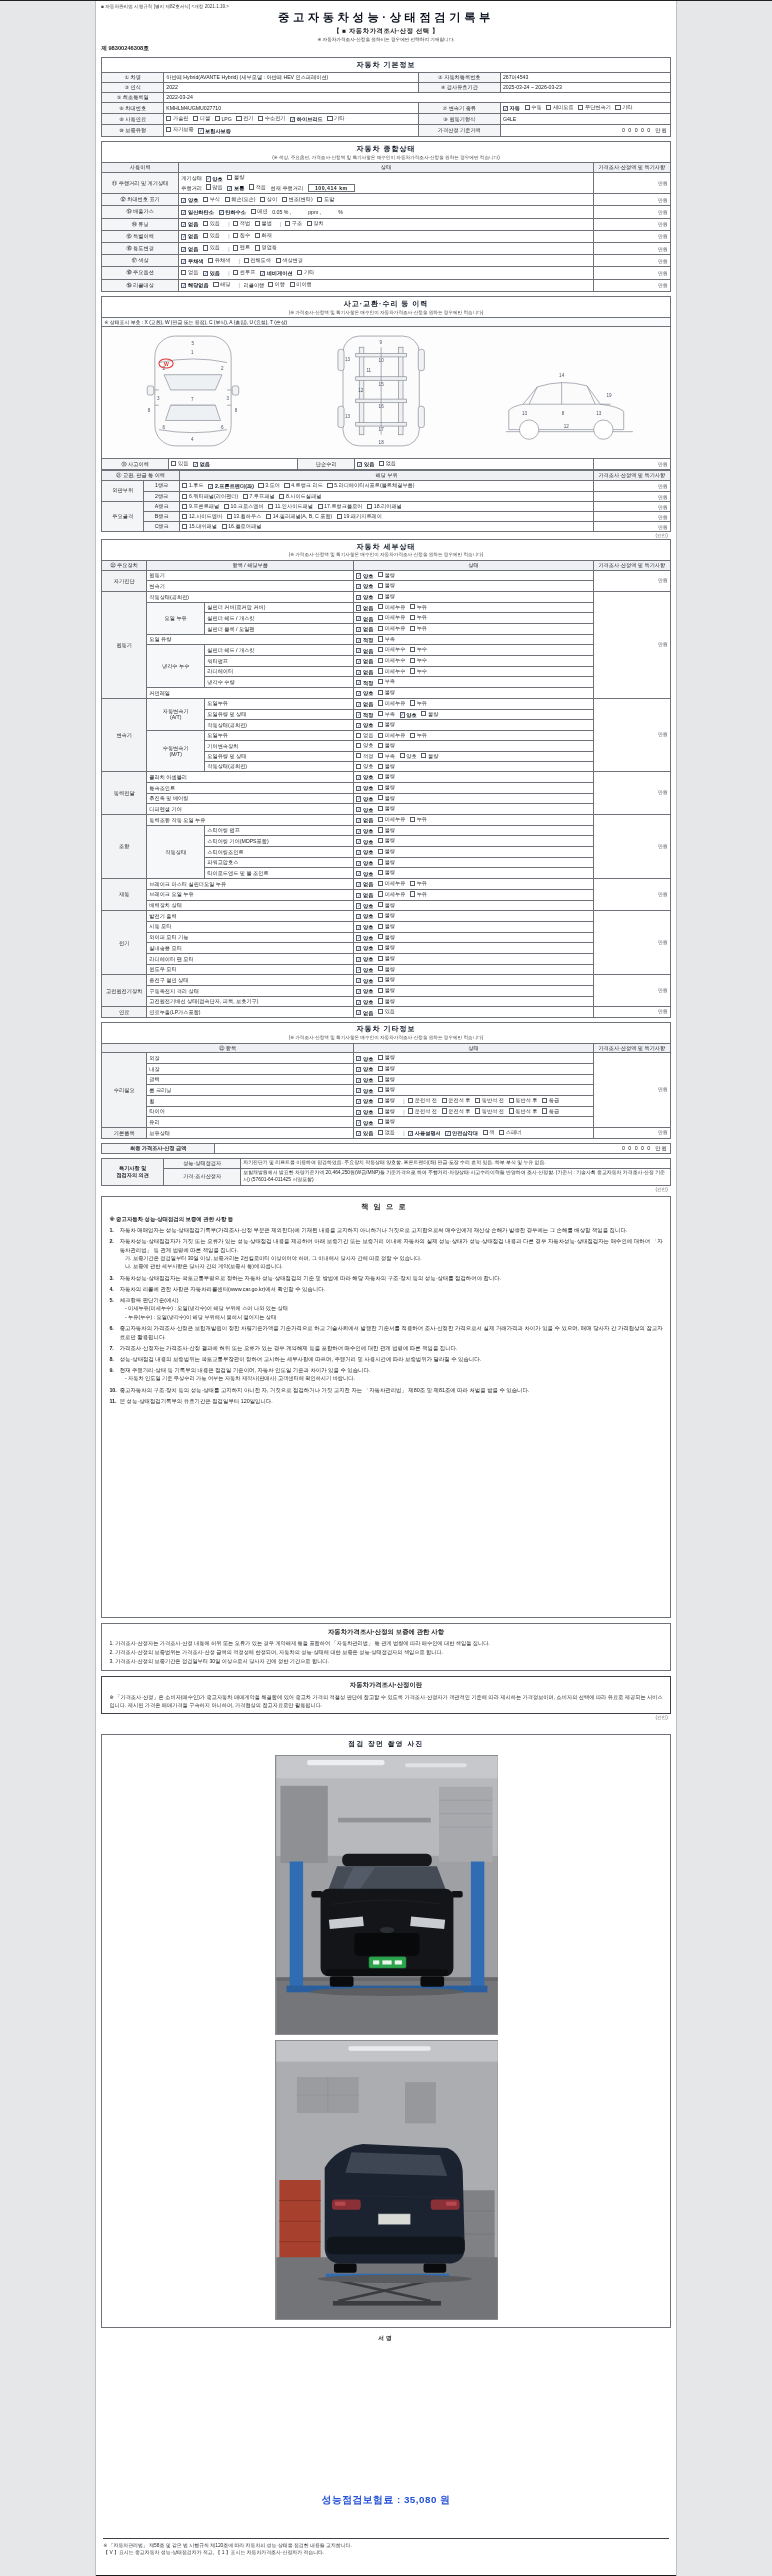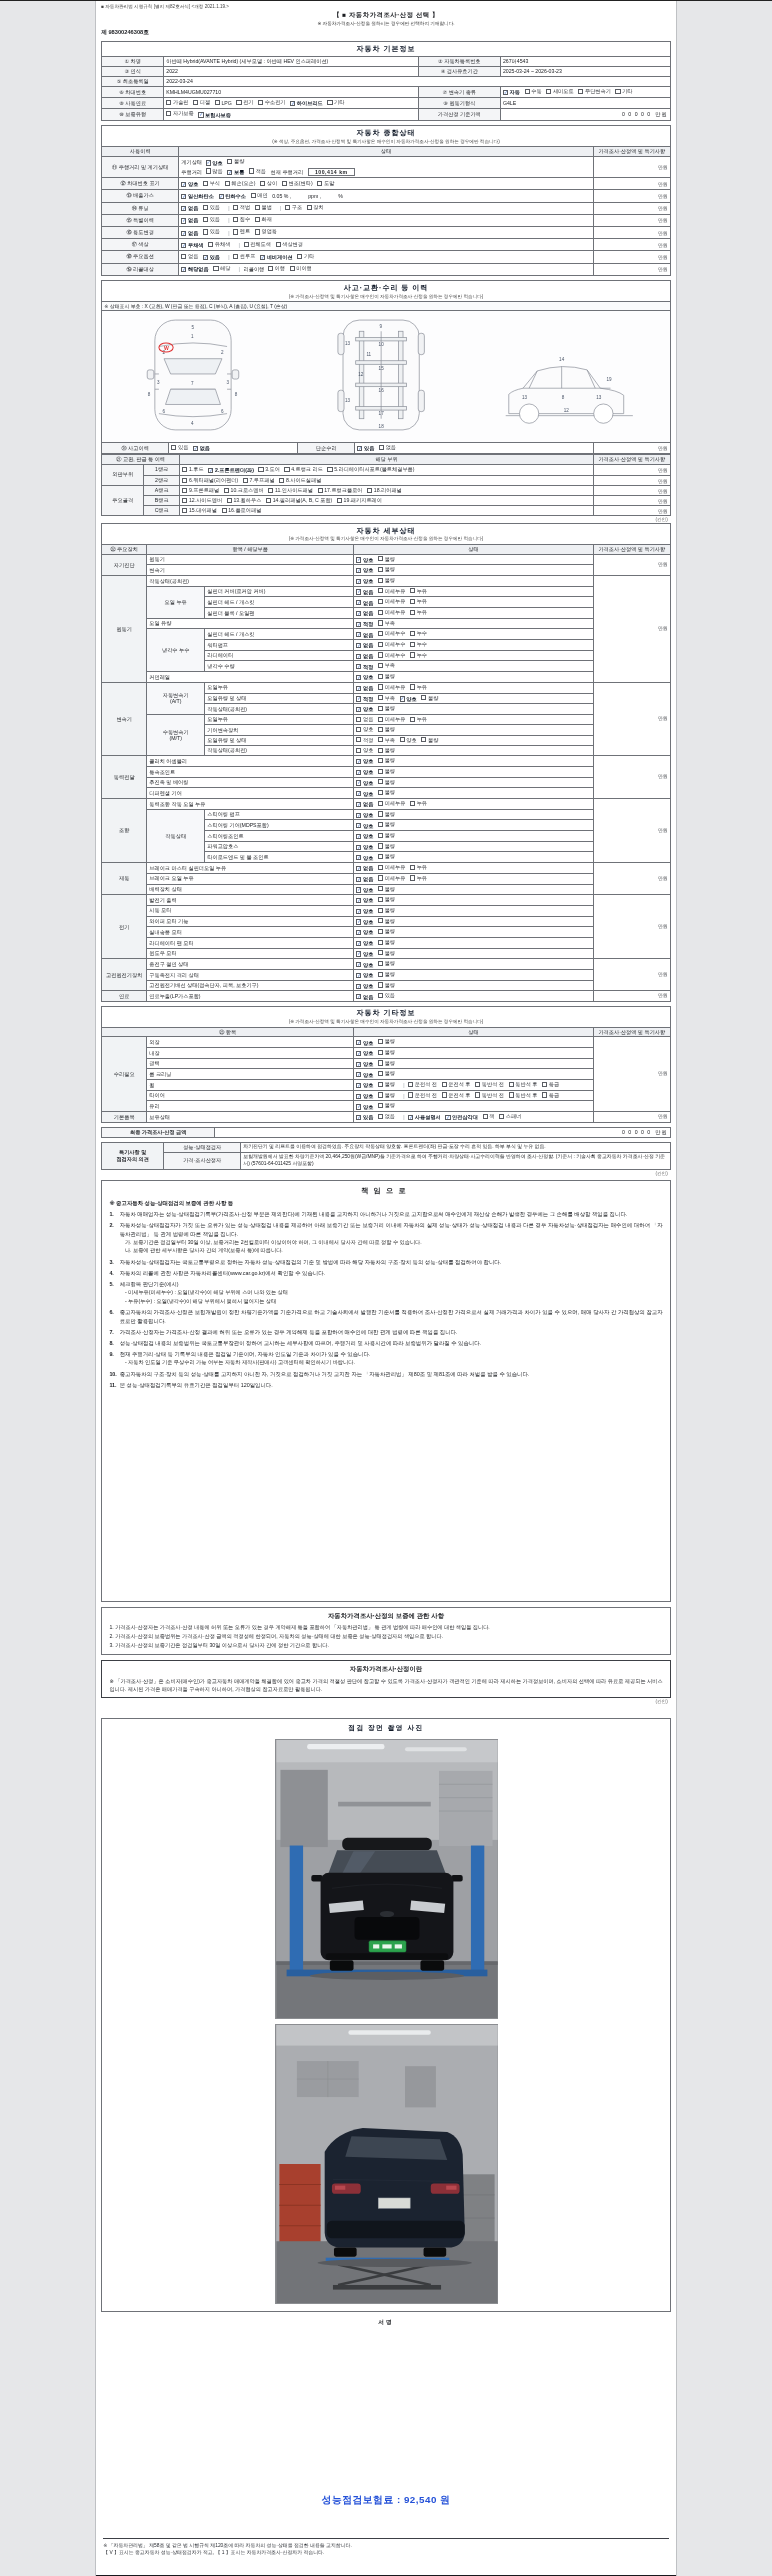--- a/index.html
+++ b/index.html
@@ -66,20 +66,21 @@
 .dg-num{font-size:9px;fill:#4a5568}
 </style>
 </head>
 <body>
 
 <div class="page">
 <div class="sheet">
 
   <div class="form-ref">■ 자동차관리법 시행규칙 [별지 제82호서식] &lt;개정 2021.1.19.&gt;</div>
   <div class="title-block">
+    <div class="main-title">중고자동차성능·상태점검기록부</div>
     <div class="subtitle">【 ■ 자동차가격조사·산정 선택 】</div>
     <div class="subnote">※ 자동차가격조사·산정을 원하시는 경우에만 선택하여 기재합니다.</div>
   </div>
   <div class="doc-no">제 98300246308호</div>
 
   <table class="tbl">
     <colgroup>
           <col style="width:62px">
           <col>
           <col style="width:82px">
@@ -1453,21 +1454,21 @@
           <rect x="112" y="432" width="44" height="18" rx="4" fill="#0a0b0c"></rect>
           <rect x="286" y="432" width="44" height="18" rx="4" fill="#0a0b0c"></rect>
           <ellipse cx="230" cy="462" rx="150" ry="8" fill="#585a5e"></ellipse>
         </g>
       </svg>
     </div>
   </div>
 
   <div class="sign">서명</div>
 
-  <div class="price-line">성능점검보험료 : 92,540 원</div>
+  <div class="price-line">성능점검보험료 : 35,080 원</div>
   <div class="page-footer">
     <div>※ 「자동차관리법」 제58조 및 같은 법 시행규칙 제120조에 따라 자동차의 성능·상태를 점검한 내용을 고지합니다.</div>
     <div>【 V 】표시는 중고자동차 성능·상태점검자가 적고, 【 1 】표시는 자동차가격조사·산정자가 적습니다.</div>
   </div>
   <div class="bottom-rule"></div>
 </div>
 </div>
 
 
 </body></html>

